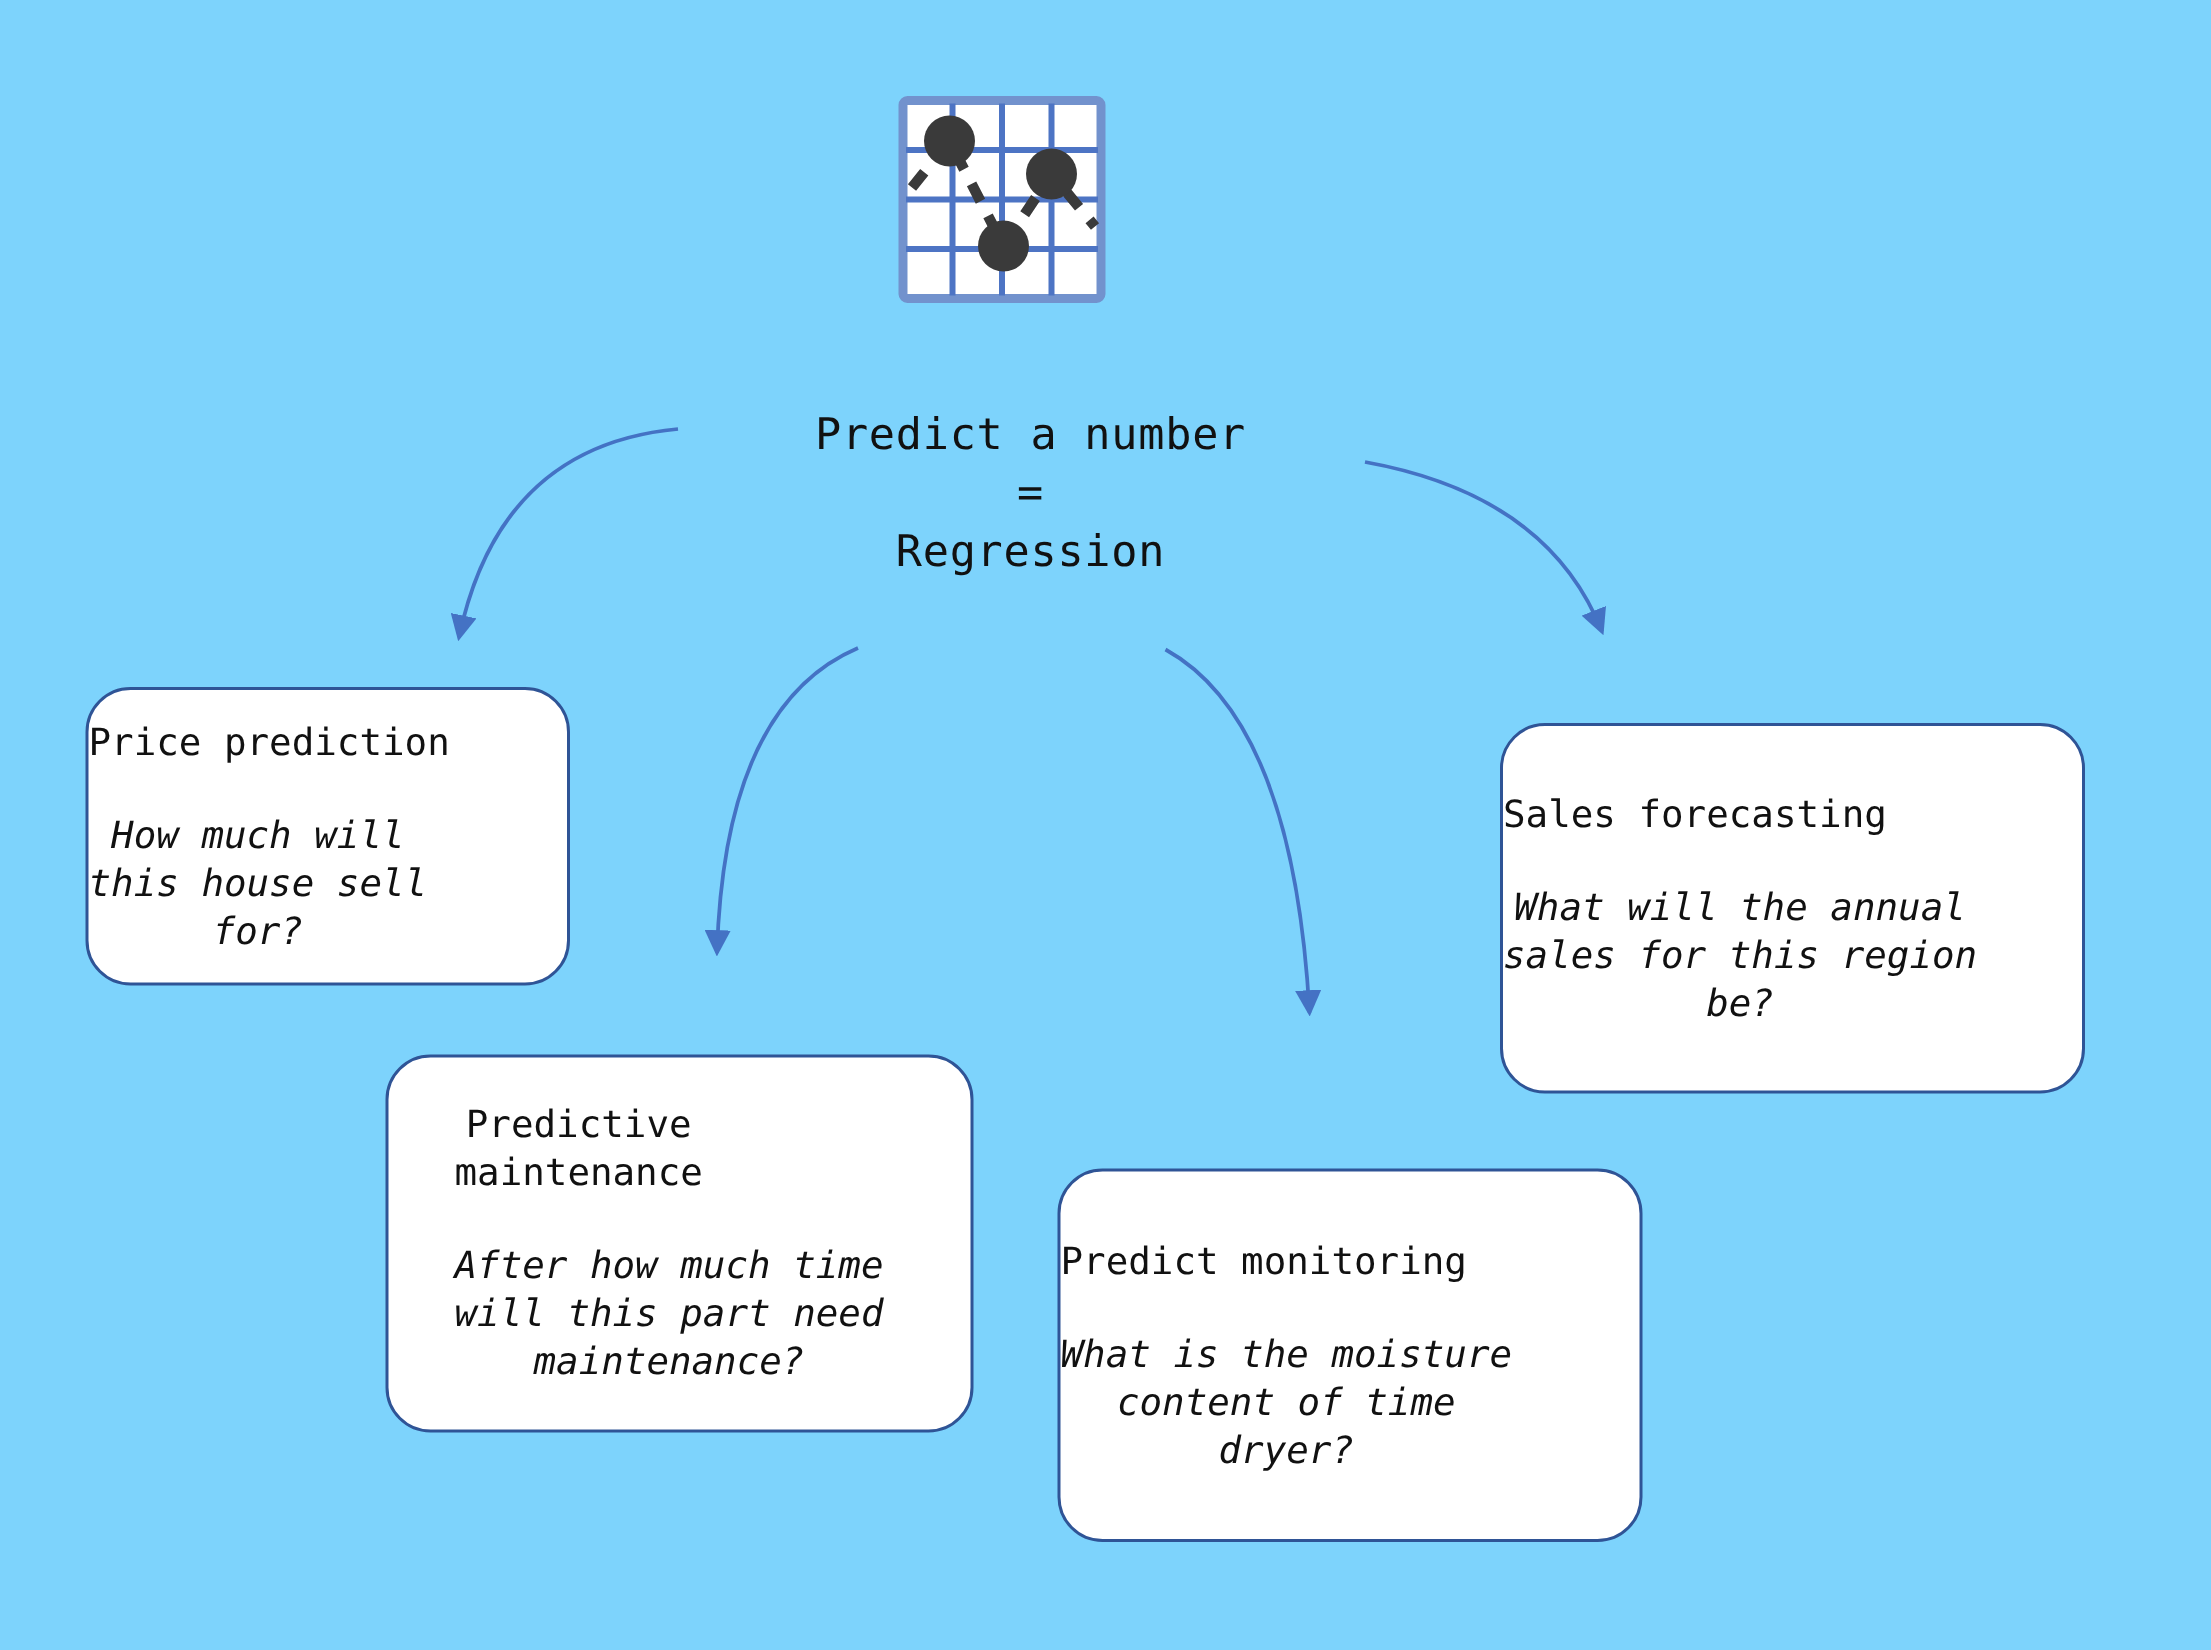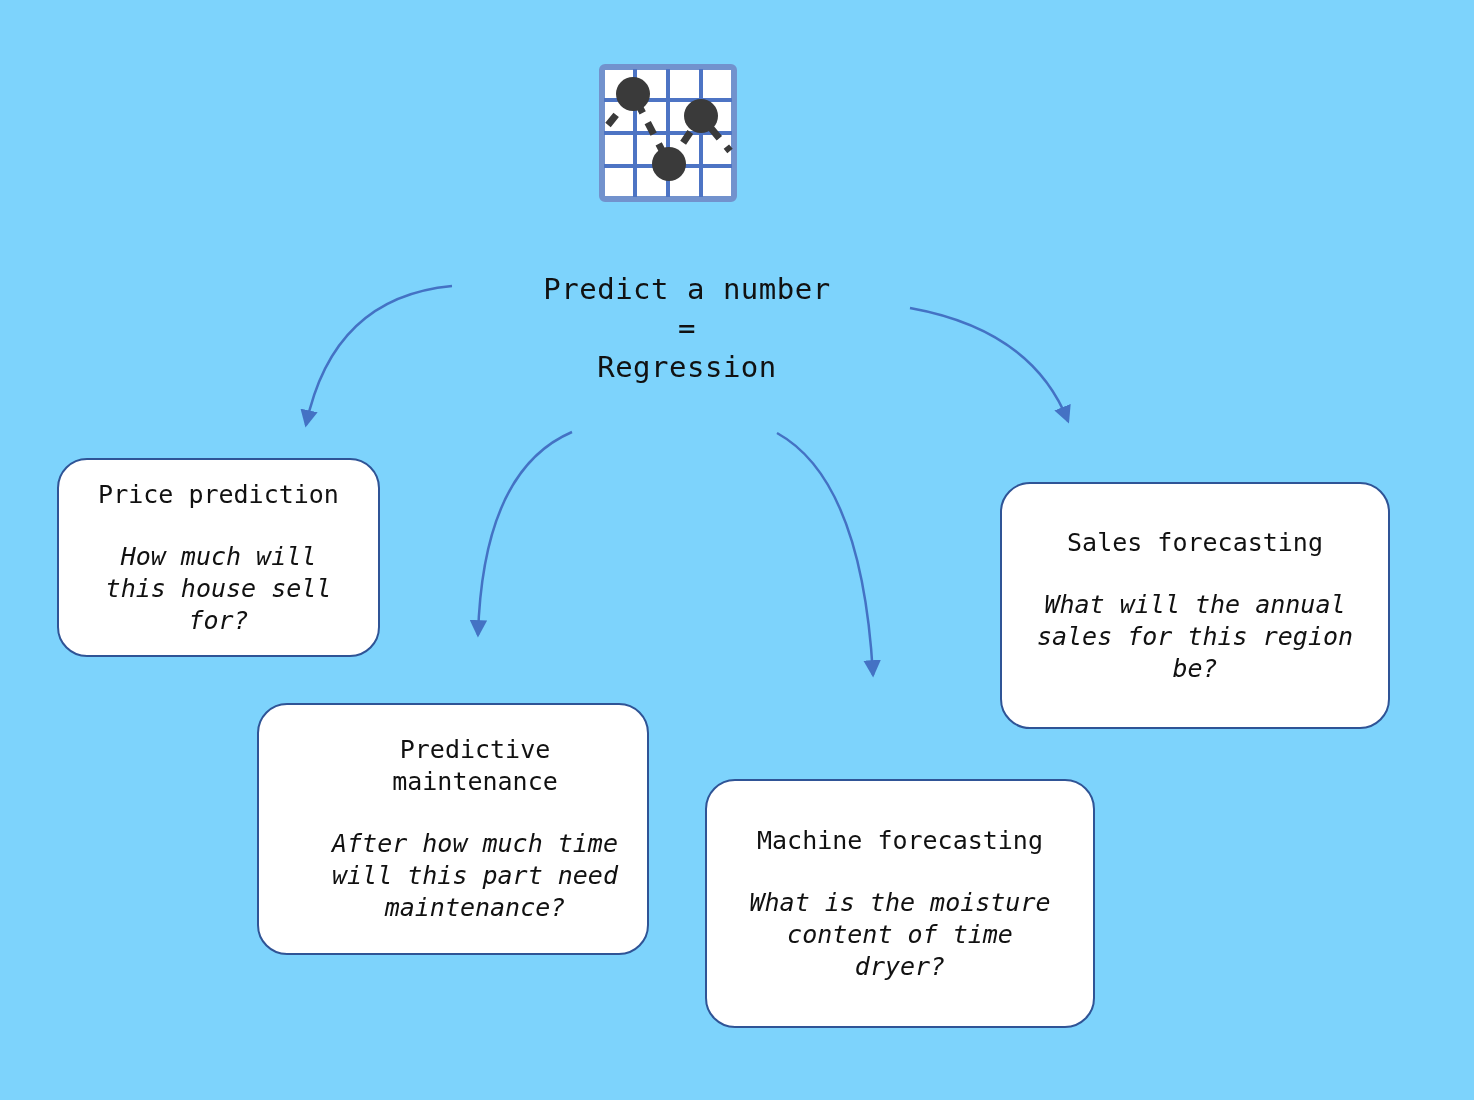--- a/index.html
+++ b/index.html
@@ -26,21 +26,21 @@
     letter-spacing:0.5px;
   }
   .arrows-layer{position:absolute;left:0;top:0;width:1474px;height:1100px;pointer-events:none;}
   .arrow{stroke:var(--arrow);stroke-width:2.5;fill:none;}
   .arrowhead-fill{fill:var(--arrow);}
   .box{
     position:absolute;
     border:2px solid var(--box-border);
     border-radius:30px;
     background:#ffffff;
-    display:flex;flex-direction:column;justify-content:center;align-items:center;
+    display:flex;flex-direction:column;justify-content:center;align-items:flex-start;
     gap:30px;
     box-sizing:border-box;
     text-align:center;
   }
   .box-title{font-size:25px;line-height:32px;white-space:pre-line;}
   .box-question{font-size:25px;line-height:32px;white-space:pre-line;font-style:italic;}
   .box-price{left:57px;top:458px;width:323px;height:199px;}
   .box-maintenance{left:257px;top:703px;width:392px;height:252px;padding-left:44px;}
   .box-monitoring{left:705px;top:779px;width:390px;height:249px;}
   .box-sales{left:1000px;top:482px;width:390px;height:247px;}
@@ -93,21 +93,21 @@
 
   <div class="box box-maintenance">
     <div class="box-title">Predictive
 maintenance</div>
     <div class="box-question">After how much time
 will this part need
 maintenance?</div>
   </div>
 
   <div class="box box-monitoring">
-    <div class="box-title">Machine forecasting</div>
+    <div class="box-title">Predict monitoring</div>
     <div class="box-question">What is the moisture
 content of time
 dryer?</div>
   </div>
 
   <div class="box box-sales">
     <div class="box-title">Sales forecasting</div>
     <div class="box-question">What will the annual
 sales for this region
 be?</div>

